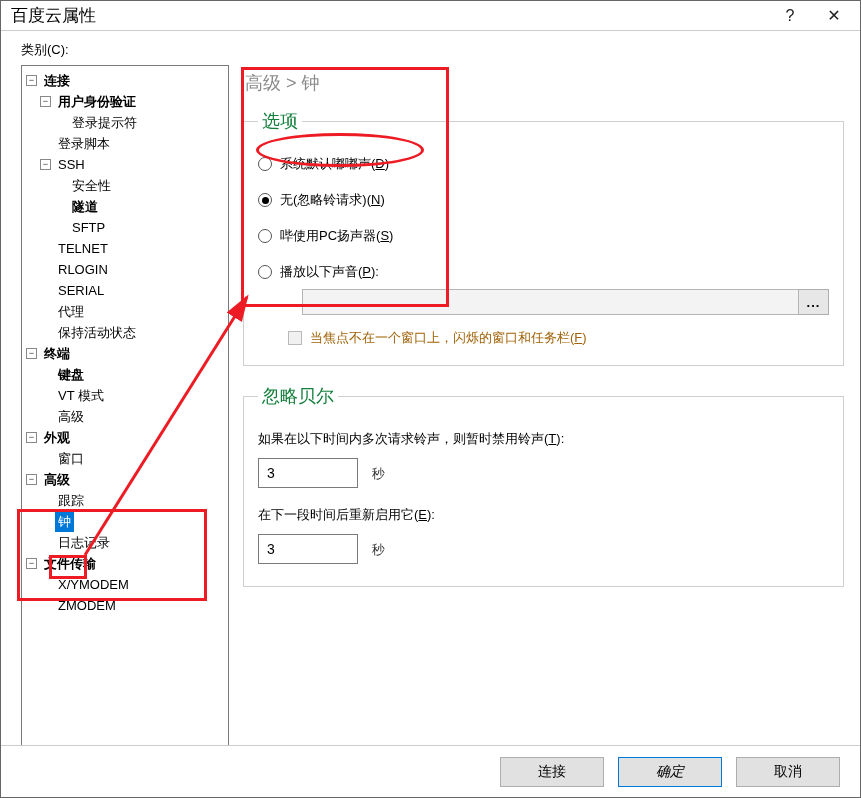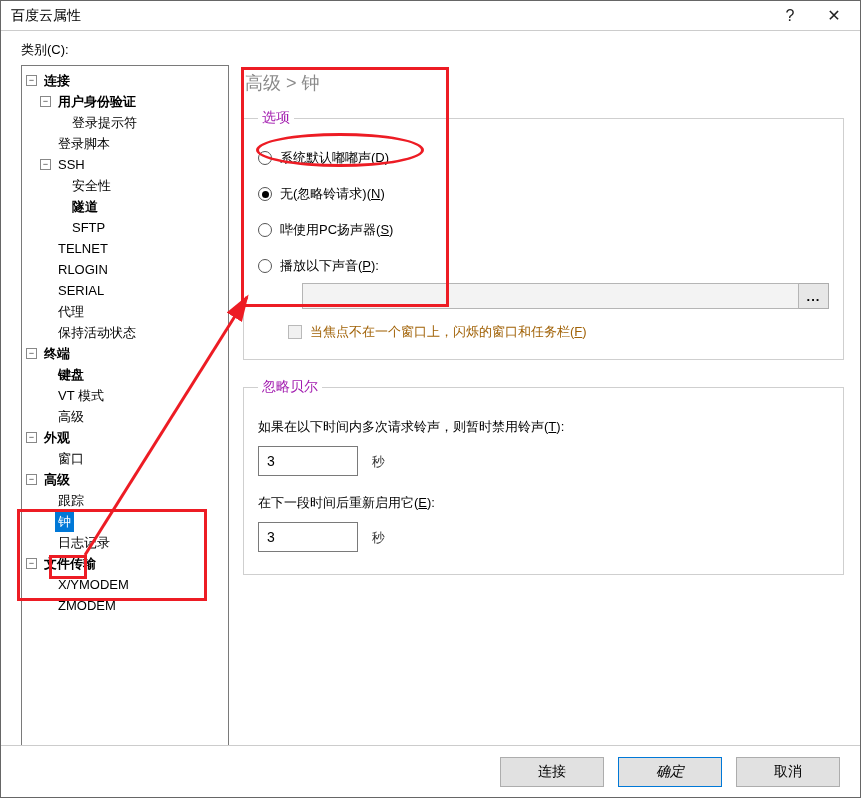--- a/index.html
+++ b/index.html
@@ -4,21 +4,21 @@
 <style>
   * { box-sizing: border-box; font-family: "Microsoft YaHei", "Segoe UI", Arial, sans-serif; font-size: 13px; }
   body { margin: 0; background: #fff; }
   .dialog {
     width: 861px; height: 798px; border: 1px solid #666; position: relative; background: #fff;
   }
   .titlebar {
     height: 30px; display: flex; align-items: center; padding: 0 4px 0 10px;
     border-bottom: 1px solid #ccc; background: #fff;
   }
-  .titlebar .title { flex: 1; font-size: 14px; }
+  .titlebar .title { flex: 1; font-size: 17px; }
   .titlebar .btn { width: 44px; height: 28px; display: flex; align-items: center; justify-content: center; font-size: 16px; color: #222; }
   .category-label { padding: 10px 12px 6px 20px; font-size: 14px; }
   .body { display: flex; padding: 0 12px 0 20px; height: 686px; }
   .tree-pane {
     width: 208px; height: 682px; border: 1px solid #7a7a7a; background: #fff; overflow: auto; padding: 4px 2px; position: relative;
   }
   .tree ul { list-style: none; margin: 0; padding: 0 0 0 14px; }
   .tree > ul { padding-left: 2px; }
   .tree li { position: relative; white-space: nowrap; }
   .tree .row { display: flex; align-items: center; height: 21px; cursor: default; }
@@ -29,21 +29,21 @@
   }
   .tree .notoggle { width: 11px; height: 11px; margin-right: 4px; display:inline-block; }
   .tree .label { padding: 1px 3px; }
   .tree .bold { font-weight: 700; }
   .tree .selected { background: #0078d7; color: #fff; }
   .content-pane { flex: 1; padding-left: 10px; position: relative; }
   .breadcrumb { color: #8a8a8a; padding: 6px 4px 14px 6px; font-size: 18px; }
   fieldset.group {
     border: 1px solid #cfcfcf; margin: 0 4px 18px 4px; padding: 16px 14px 18px 14px; position: relative;
   }
-  fieldset.group > legend { padding: 0 4px; color: #a21caf; font-size: 14px; }
+  fieldset.group > legend { padding: 0 4px; color: #15803d; font-size: 18px; }
   .radio-row { display: flex; align-items: center; margin: 6px 0 18px 0; }
   .radio-row:last-of-type { margin-bottom: 10px; }
   .radio {
     width: 14px; height: 14px; border: 1px solid #555; border-radius: 50%; margin-right: 8px;
     display: inline-flex; align-items: center; justify-content: center; background: #fff;
   }
   .radio .dot { width: 7px; height: 7px; border-radius: 50%; background: #000; }
   .underline { text-decoration: underline; }
   .path-row { display: flex; margin: 2px 0 14px 44px; }
   .path-input {

